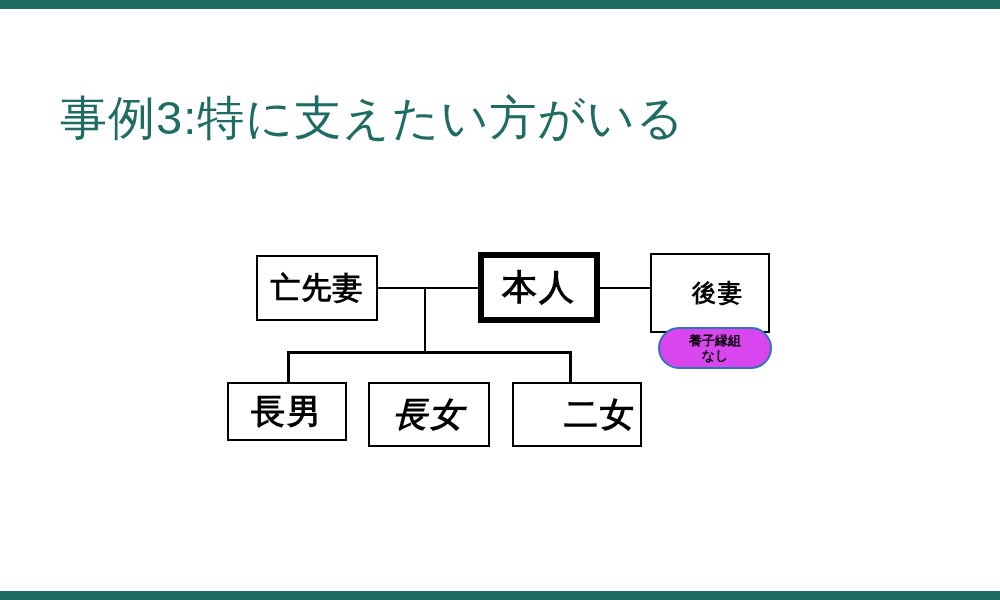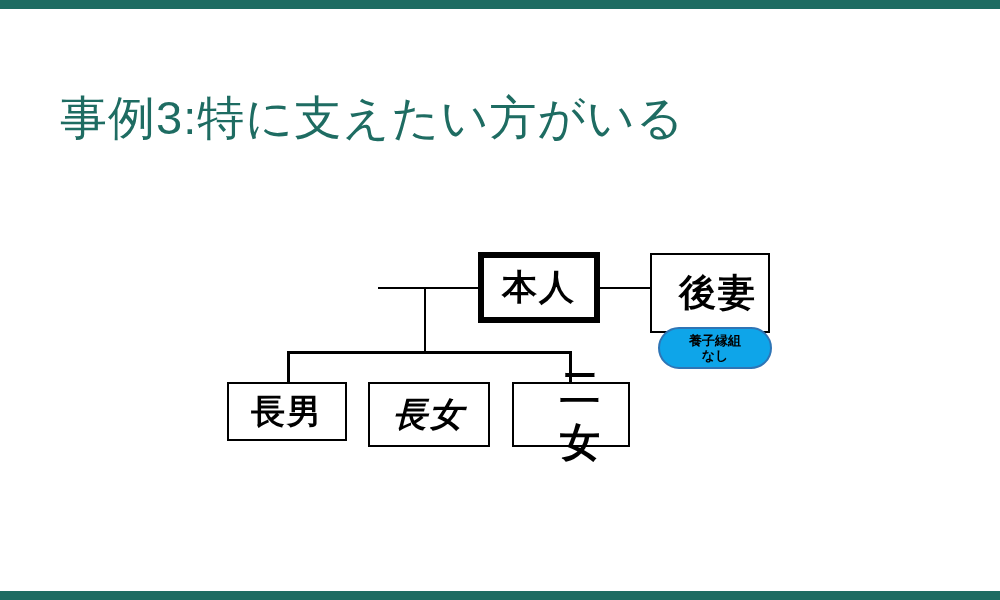--- a/index.html
+++ b/index.html
@@ -46,44 +46,44 @@
     align-items: center;
     justify-content: center;
     font-weight: 600;
     color: #000000;
     letter-spacing: 2px;
   }
   .node.emphasized { border-width: 6px; align-items: center; }
 
   .n-late-first-wife { left: 256px; top: 255px; width: 122px; height: 66px; font-size: 30px; letter-spacing: 1px; }
   .n-principal       { left: 478px; top: 252px; width: 122px; height: 71px; font-size: 35px; }
-  .n-second-wife     { left: 650px; top: 253px; width: 120px; height: 80px; font-size: 37px; padding-left: 16px; }
+  .n-second-wife     { left: 650px; top: 253px; width: 120px; height: 80px; font-size: 24px; padding-left: 16px; }
   .n-eldest-son      { left: 227px; top: 382px; width: 120px; height: 59px; font-size: 34px; }
   .n-eldest-daughter { left: 368px; top: 382px; width: 122px; height: 65px; font-size: 34px; font-style: italic; }
-  .n-second-daughter { left: 512px; top: 382px; width: 118px; height: 65px; font-size: 40px; padding-left: 46px; }
+  .n-second-daughter { left: 512px; top: 382px; width: 130px; height: 65px; font-size: 34px; padding-left: 46px; }
 
   
   .connector {
     position: absolute;
     background: var(--line, #000000);
   }
   .l-couple-left  { left: 378px; top: 287px; width: 100px; height: 2px; }
   .l-couple-right { left: 600px; top: 287px; width:  50px; height: 2px; }
   .l-parent-drop  { left: 424px; top: 288px; width:   2px; height: 64px; }
   .l-sibling-bar  { left: 287px; top: 351px; width: 285px; height: 3px; }
   .l-drop-son     { left: 287px; top: 353px; width:   3px; height: 29px; }
   .l-drop-second-daughter { left: 569px; top: 353px; width: 3px; height: 29px; }
 
   
   .callout {
     position: absolute;
     box-sizing: border-box;
     border: 2.5px solid var(--callout, #2E75B6);
     border-radius: 999px;
-    background: #0ea5e9;
+    background: #d946ef;
     display: flex;
     flex-direction: column;
     align-items: center;
     justify-content: center;
     font-weight: 700;
     color: #000000;
     text-align: center;
   }
   .c-no-adoption {
     left: 658px; top: 327px; width: 114px; height: 42px;
@@ -103,20 +103,23 @@
 
   <h1 class="slide-title">事例3:特に支えたい方がいる</h1>
 
   <div class="connector l-couple-left"></div>
   <div class="connector l-couple-right"></div>
   <div class="connector l-parent-drop"></div>
   <div class="connector l-sibling-bar"></div>
   <div class="connector l-drop-son"></div>
   <div class="connector l-drop-second-daughter"></div>
 
+  <div class="node n-late-first-wife">
+    <span>亡先妻</span>
+  </div>
 
   <div class="node n-principal emphasized">
     <span>本人</span>
   </div>
 
   <div class="node n-second-wife">
     <span>後妻</span>
   </div>
 
   <div class="node n-eldest-son">

